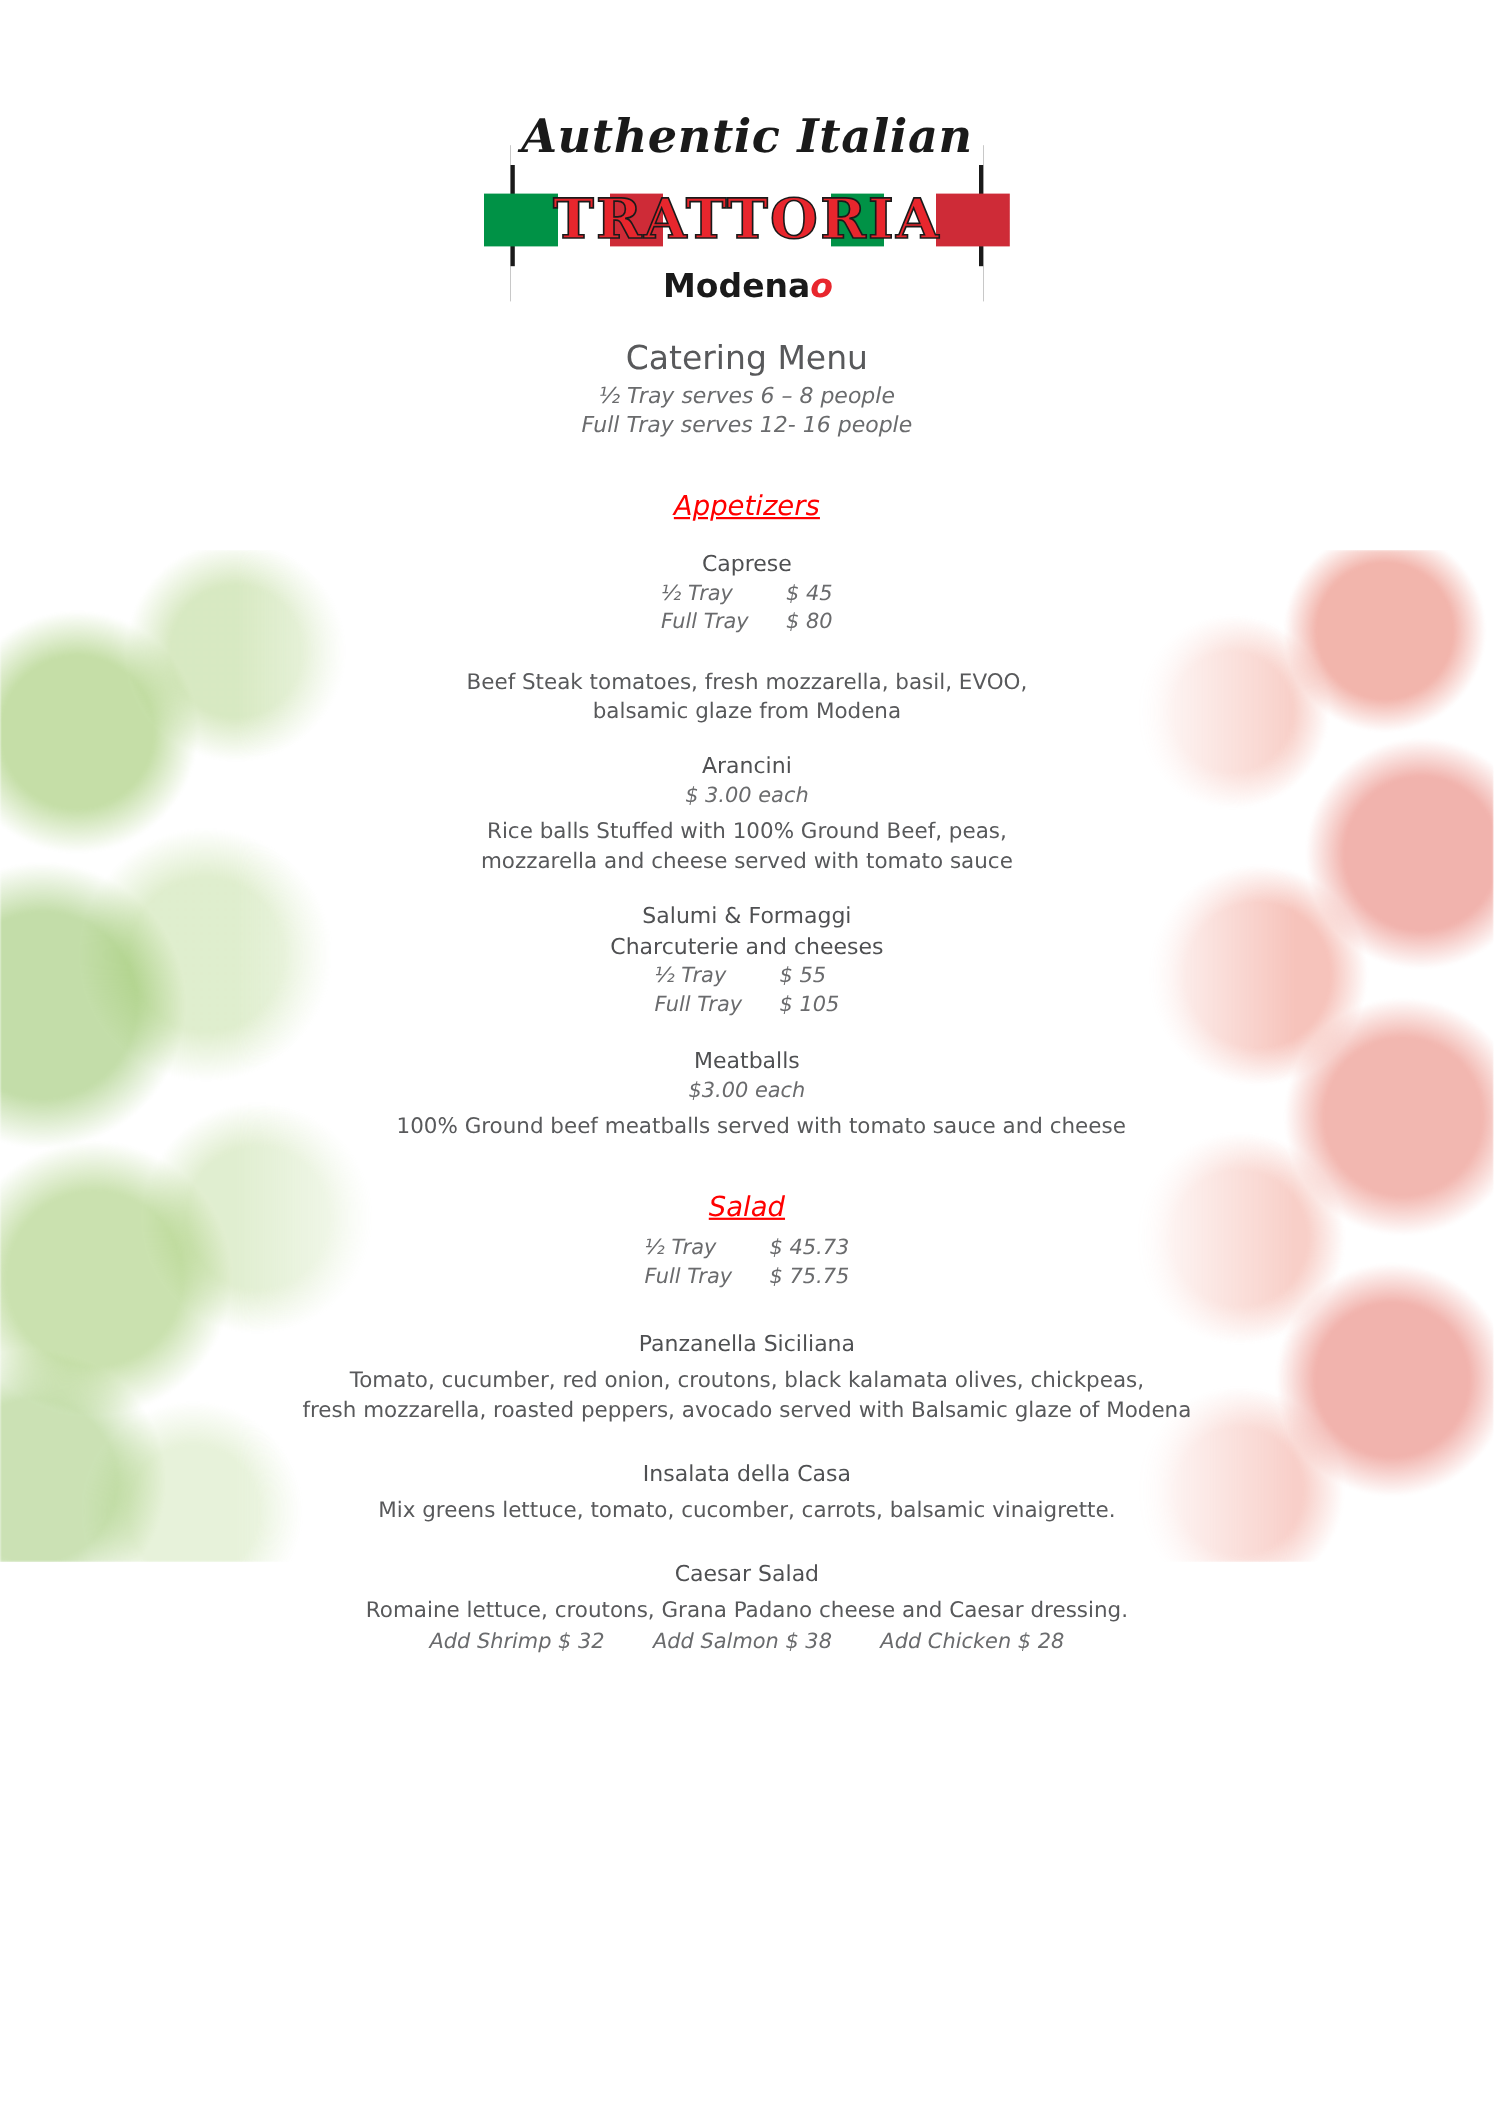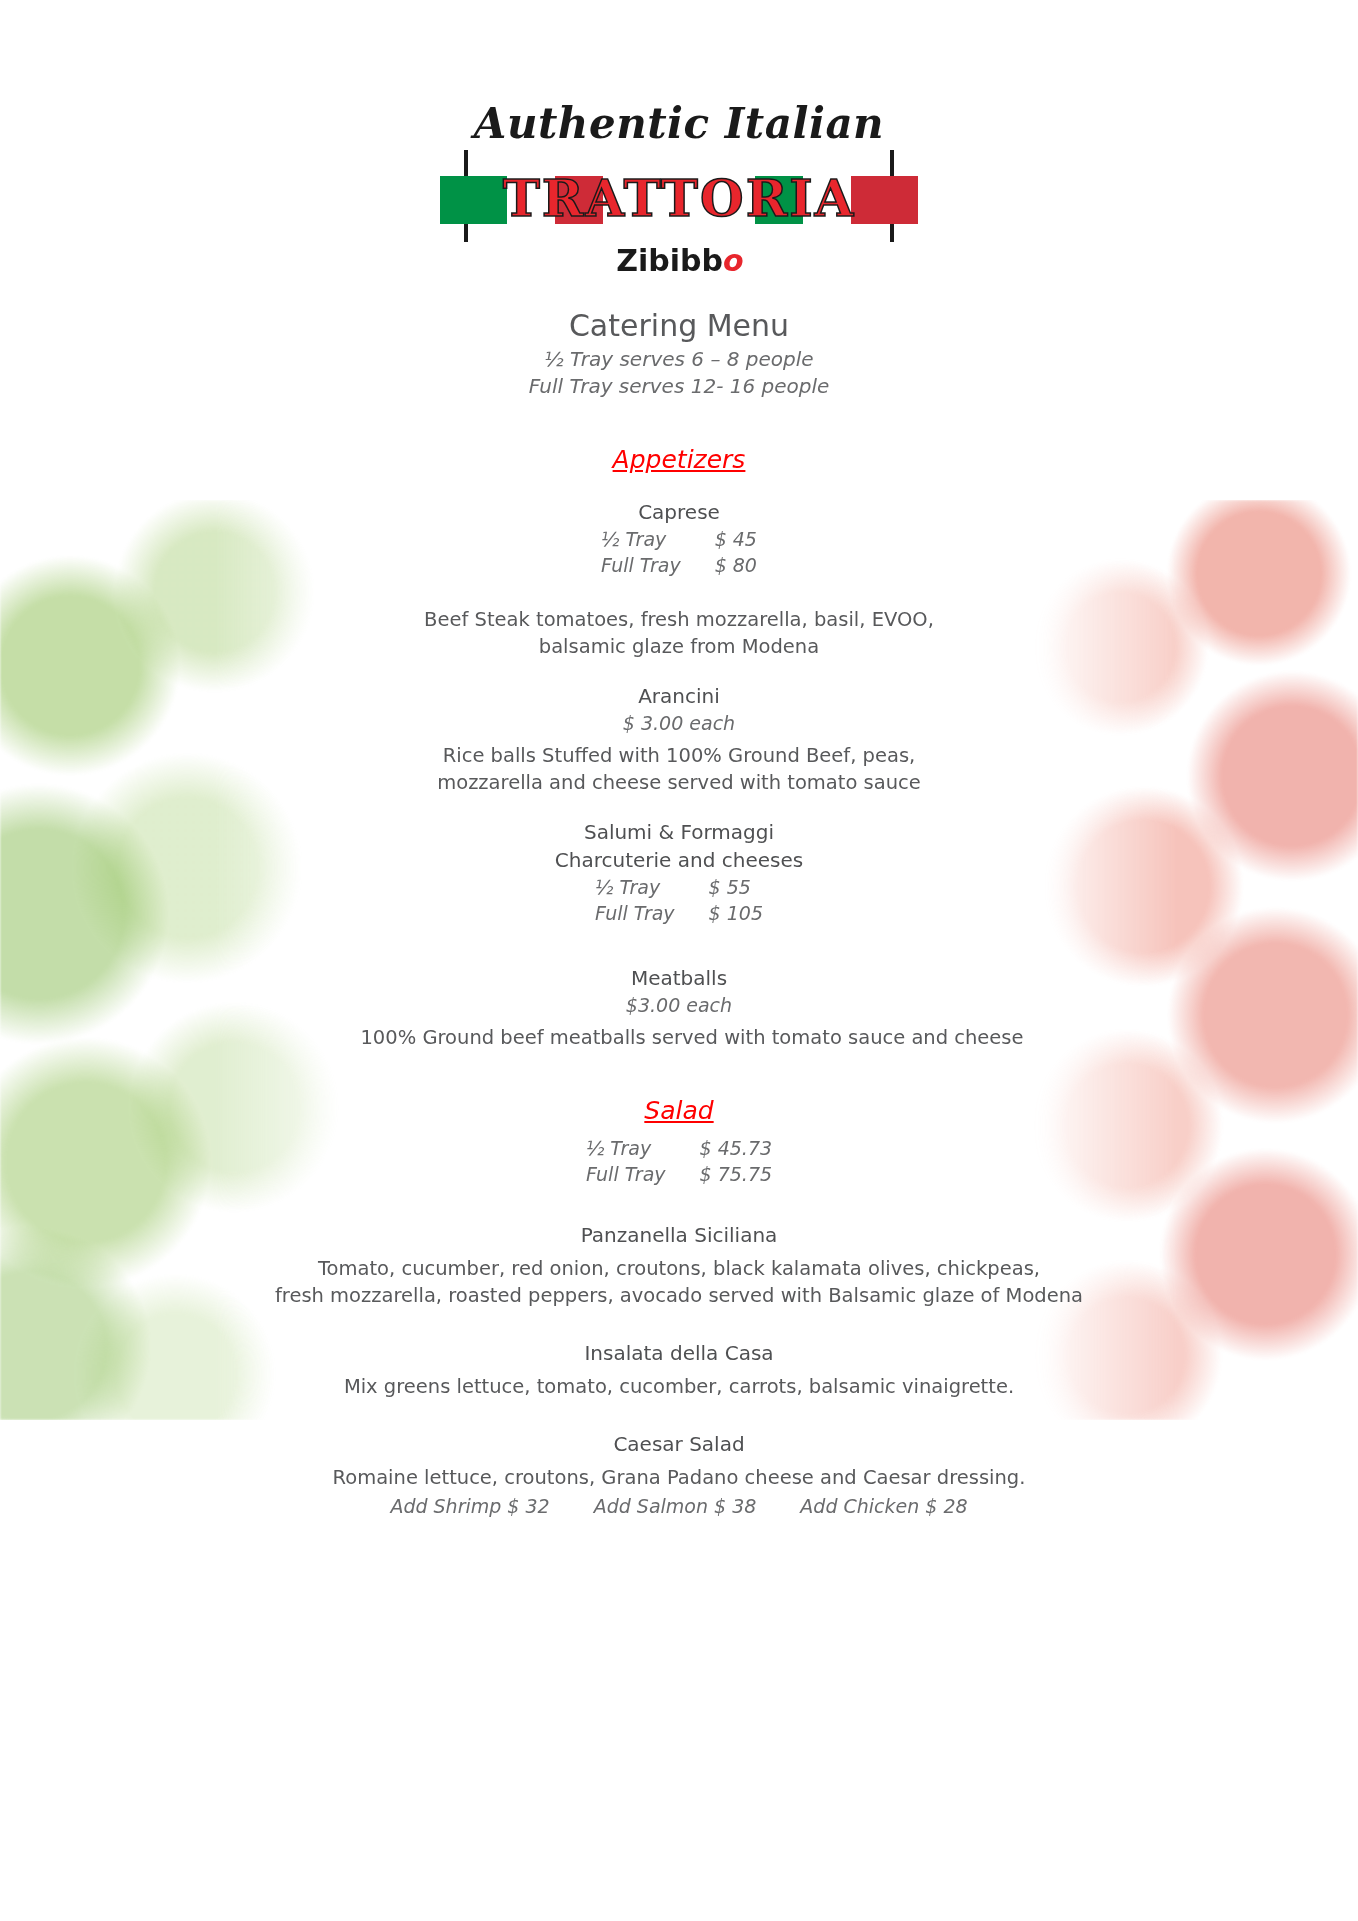--- a/index.html
+++ b/index.html
@@ -236,21 +236,21 @@
 
   <div class="logo">
     <div class="logo-frame">
       <div class="logo-frame-gap"></div>
     </div>
     <div class="logo-script">Authentic Italian</div>
     <div class="ribbon">
       <div class="ribbon-band"></div>
     </div>
     <div class="logo-word">TRATTORIA</div>
-    <div class="logo-sub"><span>Zibibb</span><span class="mark">o</span></div>
+    <div class="logo-sub"><span>Modena</span><span class="mark">o</span></div>
   </div>
 
   <div class="catering-title">Catering Menu</div>
   <div class="serves">½ Tray serves 6 – 8 people</div>
   <div class="serves">Full Tray serves 12- 16 people</div>
 
   <div class="section-head">Appetizers</div>
 
   <div class="item" style="margin-top:0;">
     <div class="item-name">Caprese</div>
@@ -287,21 +287,21 @@
         <td class="value">$  55</td>
       </tr>
       <tr>
         <td class="label">Full Tray</td>
         <td class="value">$ 105</td>
       </tr>
     </tbody>
       </table>
   </div>
 
-  <div class="item" style="margin-top:38px;">
+  <div class="item" style="margin-top:24px;">
     <div class="item-name">Meatballs</div>
     <div class="price-line">$3.00 each</div>
     <div class="desc" style="white-space:pre-line;padding-left:26px;">100% Ground beef meatballs served with tomato sauce and cheese</div>
   </div>
 
   <div class="section-head tight">Salad</div>
   <table class="price-table">
     <tbody>
         <tr>
       <td class="label">½ Tray</td>

